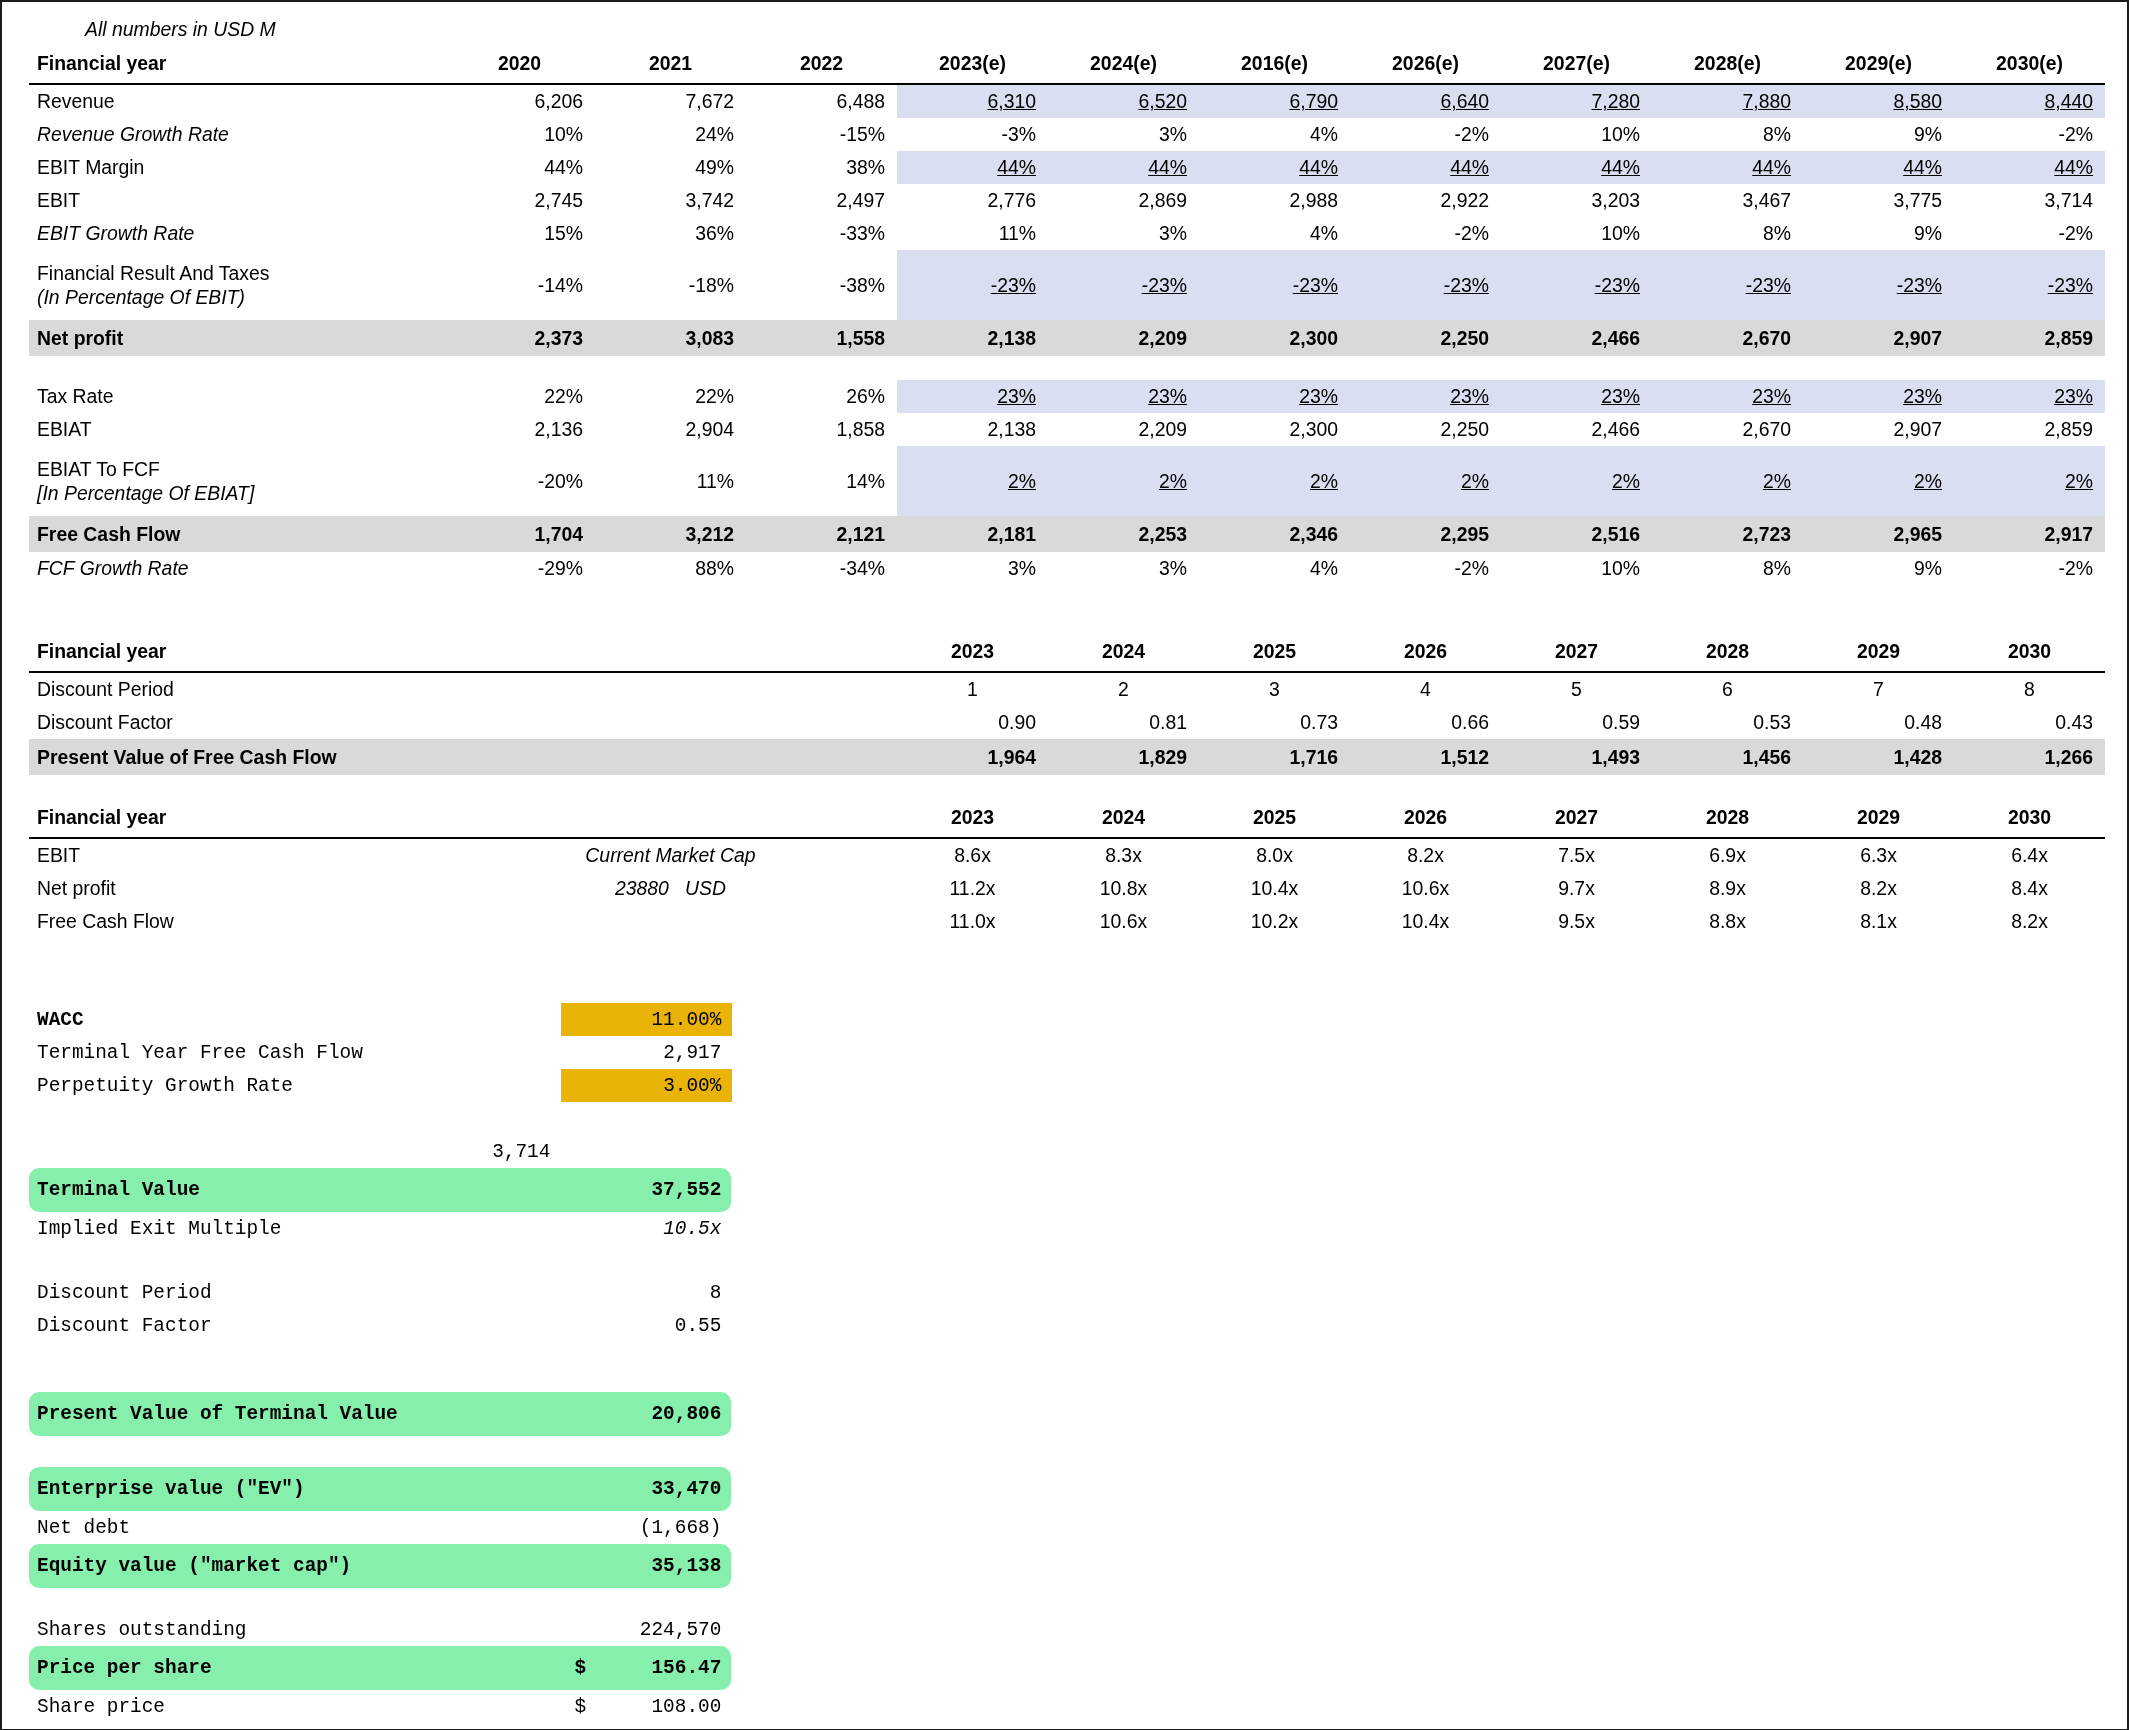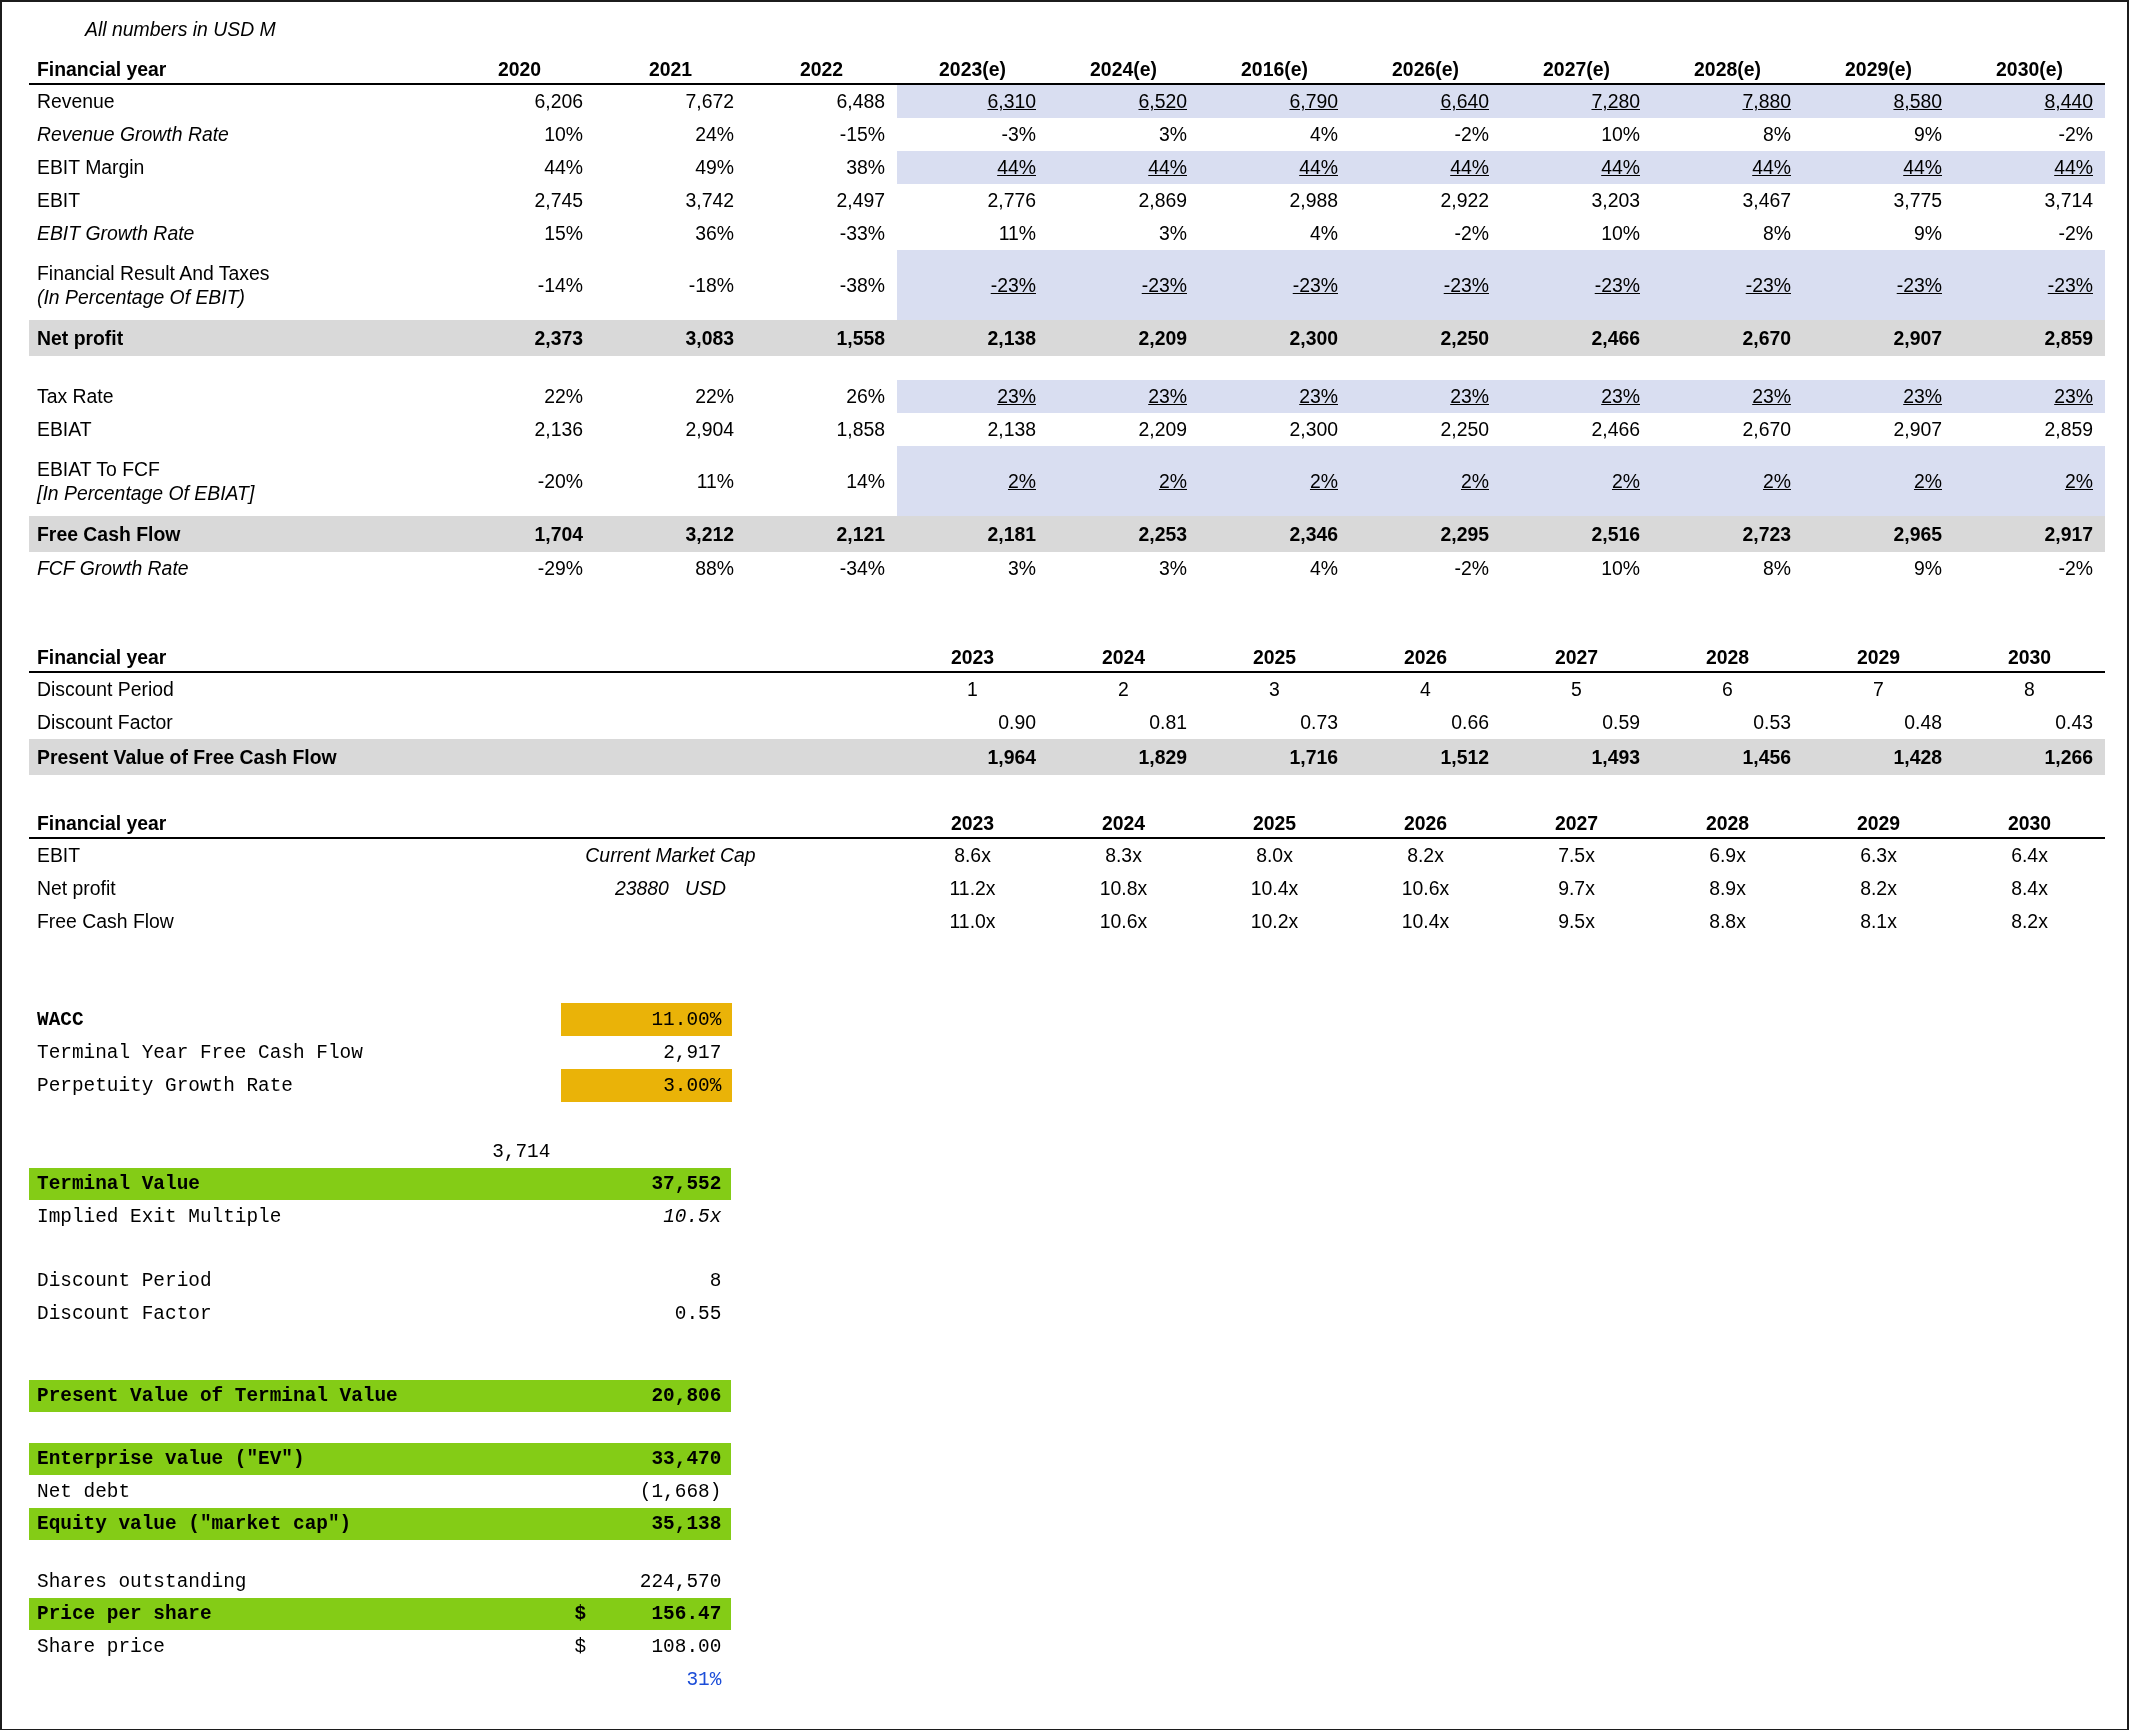--- a/index.html
+++ b/index.html
@@ -11,38 +11,38 @@
   }
   .content{padding:9.4px 27px 0 27px;}
   .b{font-weight:bold;}
   .i{font-style:italic;}
   .note{height:37px;display:flex;align-items:center;font-style:italic;padding-left:8px;margin-left:48px;}
 
   
   .fin-table{width:2076px;}
   .row{display:grid;grid-template-columns:415px repeat(11,1fr);height:33px;}
   .row.hdr{height:35px;border-bottom:2.7px solid #000;}
-  .row.hdr .cell{align-items:flex-end;padding-bottom:2px;}
+  .row.hdr .cell{align-items:flex-end;padding-bottom:8px;}
   .row.tall{height:70px;}
   .row.total{background:#d9d9d9;font-weight:bold;height:36px;}
   .sprow{height:24px;}
   .cell{display:flex;align-items:center;height:100%;box-sizing:border-box;min-width:0;}
   .lbl{justify-content:flex-start;padding-left:8px;text-align:left;}
   .num{justify-content:flex-end;padding-right:12px;}
   .ctr{justify-content:center;text-align:center;}
   .hl{background:#d9def1;text-decoration:underline;}
   .cell.two{flex-direction:column;align-items:flex-start;justify-content:center;gap:1px;}
 
   #table2{margin-top:51px;}
   #table3{margin-top:27px;}
 
   
   .summary{margin-top:65px;width:702px;font-family:Liberation Mono, monospace;}
   .srow{display:grid;grid-template-columns:532px 171px;height:33px;}
-  .srow.g{background:#84cc16;font-weight:bold;height:32px;}
+  .srow.g{background:#86efac;font-weight:bold;height:44px;border-radius:10px;}
   .sl{display:flex;align-items:center;padding-left:8px;}
   .sv{display:flex;align-items:center;justify-content:flex-end;padding-right:10.7px;box-sizing:border-box;}
   .sv.in{background:#eab308;}
   .sv.dollar{justify-content:space-between;padding-left:13.4px;}
   .green{color:#1d4ed8;}
   .gap50{height:33px;} .gap46{height:31px;} .gap75{height:50px;} .gap37{height:25px;}
 </style>
 </head>
 <body>
 

